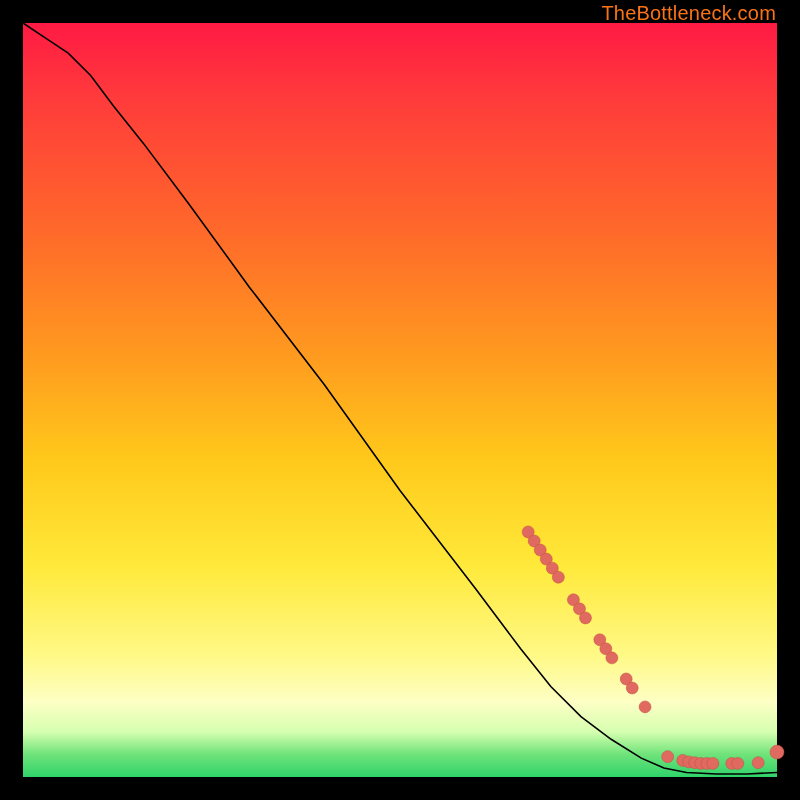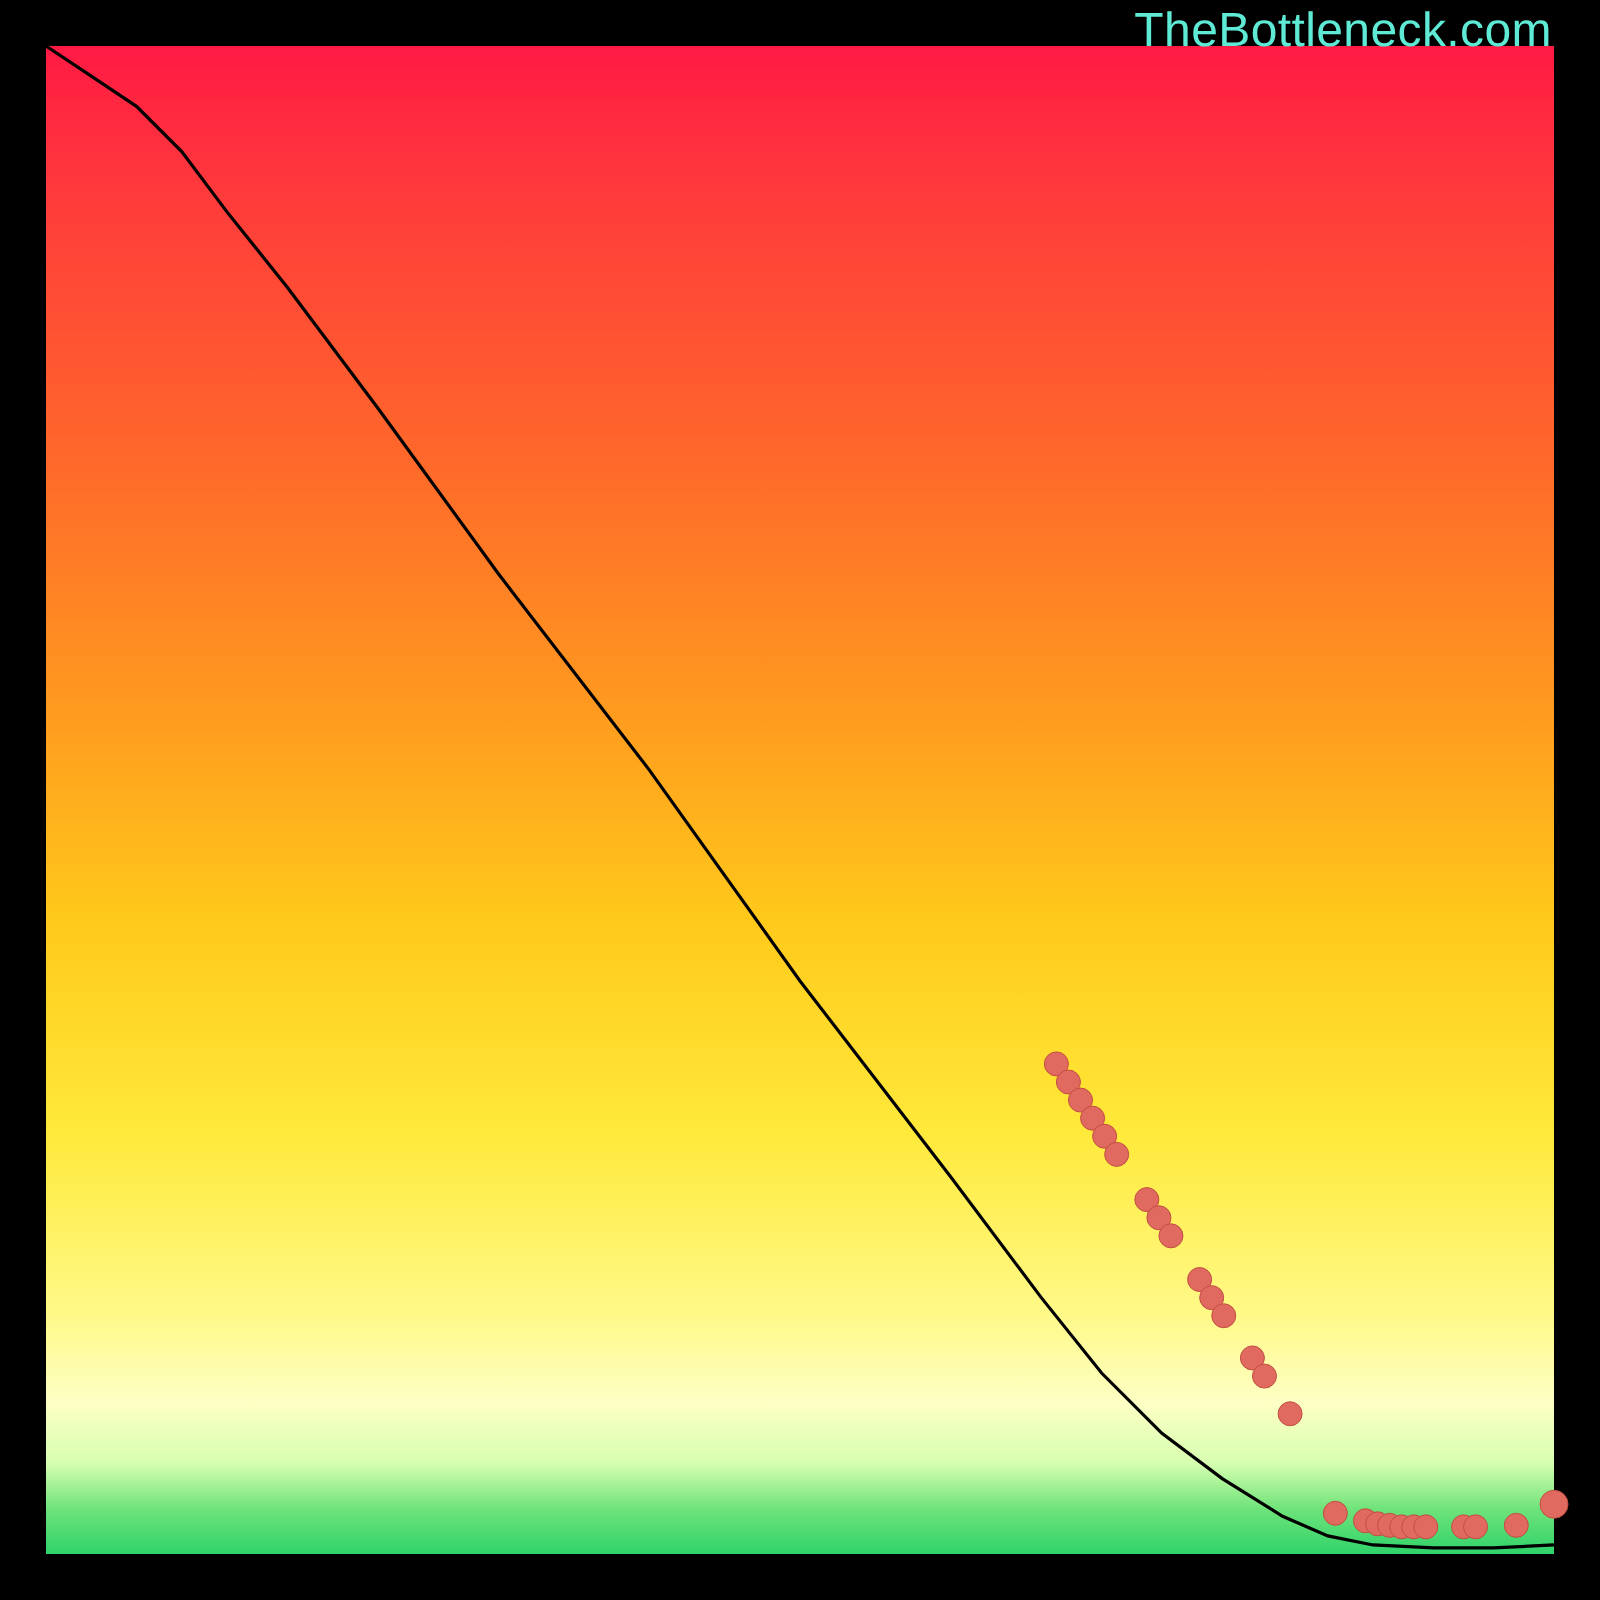--- a/index.html
+++ b/index.html
@@ -38,22 +38,22 @@
       #fdffc4 90%,
       #d6ffb0 94%,
       #6fe37a 97%,
       #2fd36a 100%
     );
   }
   .watermark {
     position: absolute;
     top: 2px;
     right: 24px;
-    color: #5eead4;
-    font-size: 24px;
+    color: #f97316;
+    font-size: 20px;
     font-weight: 500;
     letter-spacing: 0.2px;
     user-select: none;
   }
   svg.curve {
     position: absolute;
     left: 0;
     top: 0;
     width: 754px;
     height: 754px;

